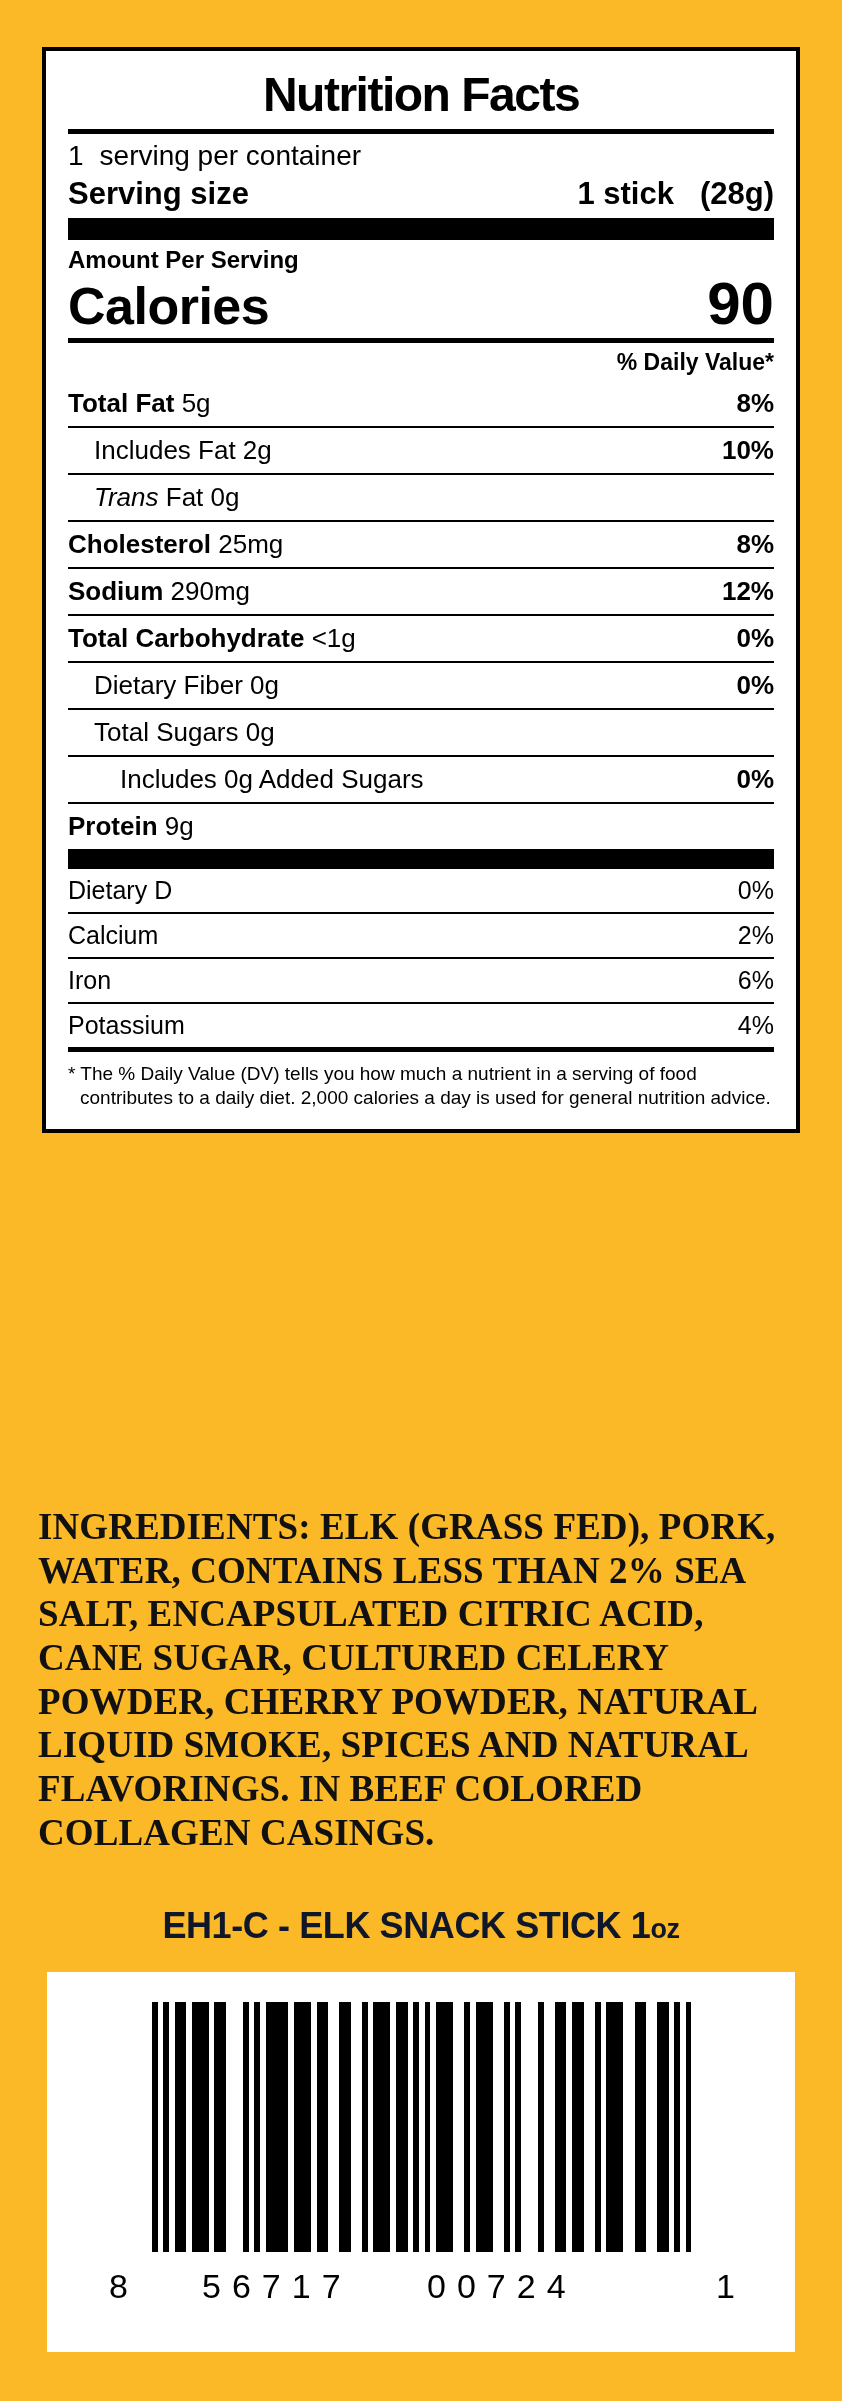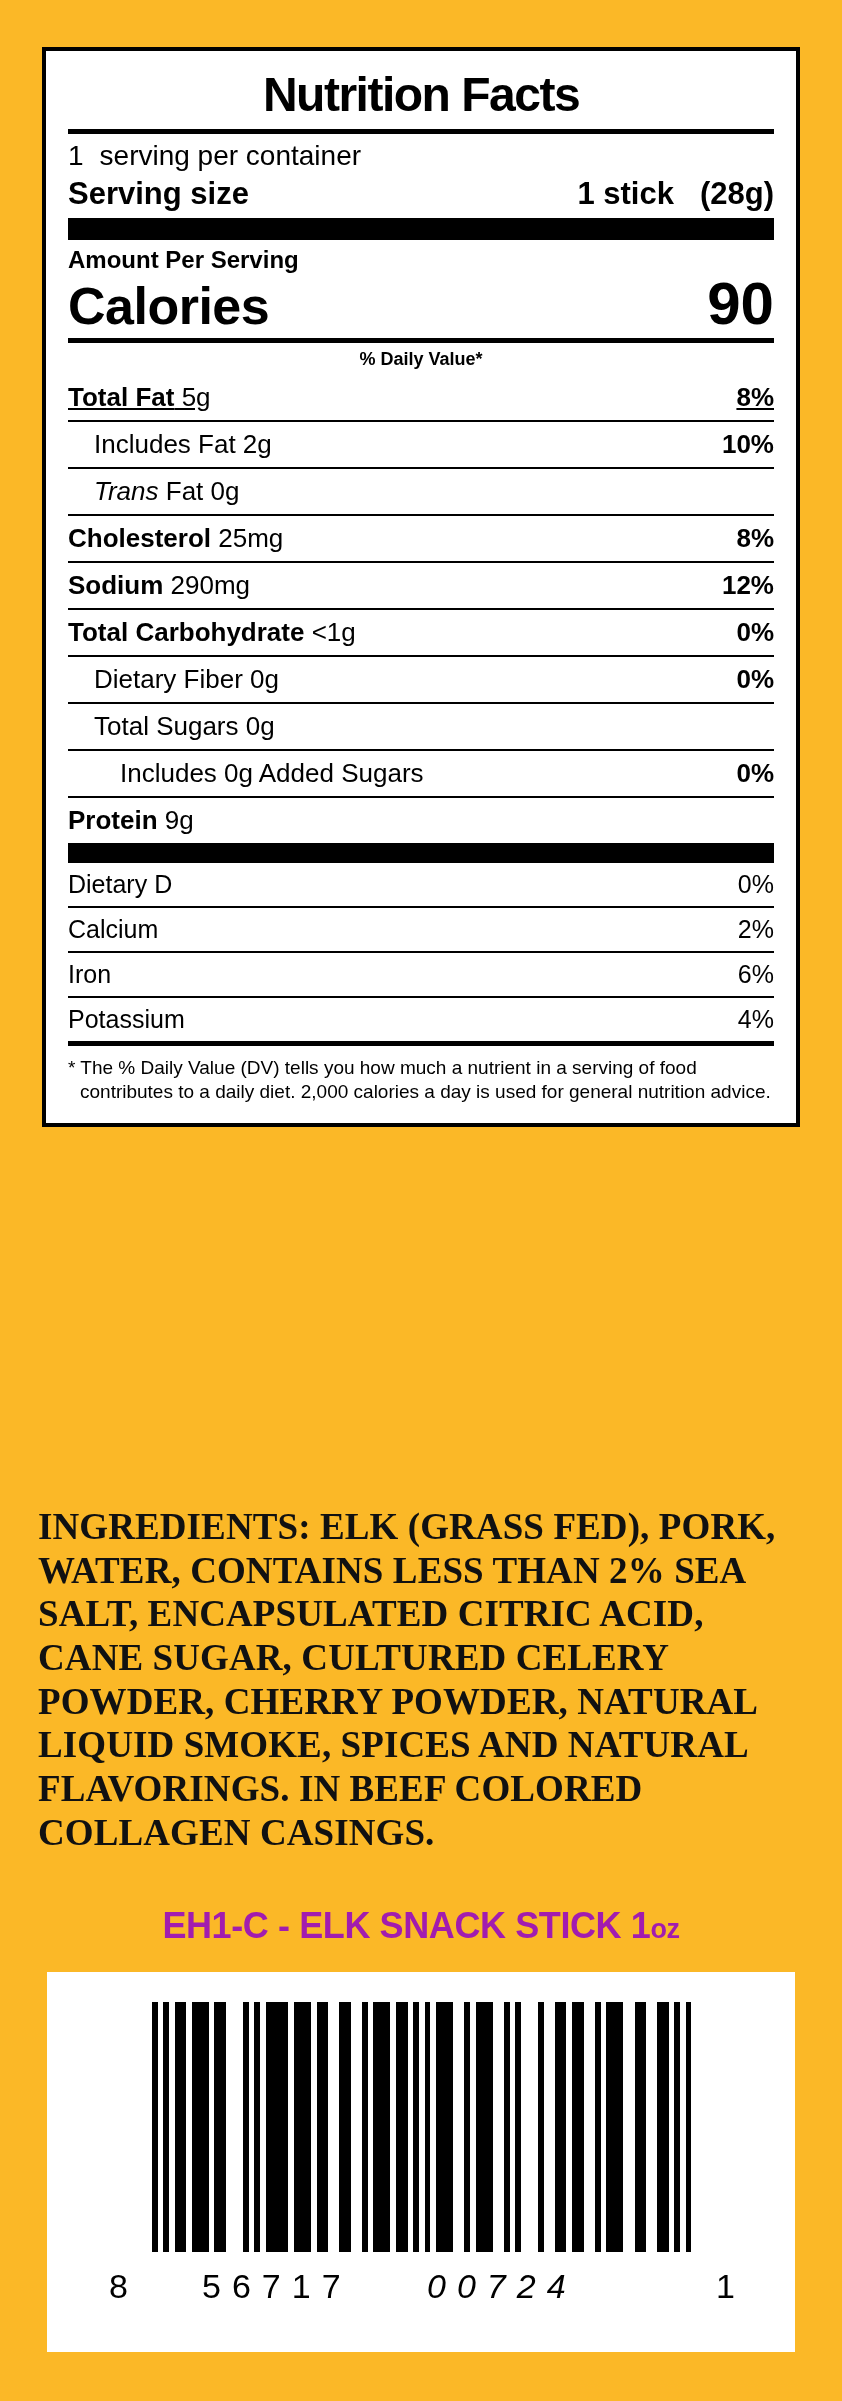--- a/index.html
+++ b/index.html
@@ -83,35 +83,35 @@
     letter-spacing: -0.5px;
     line-height: 1.05;
   }
   .calories-value {
     font-weight: 700;
     font-size: 60px;
     line-height: 1.0;
   }
 
   .dv-header {
-    text-align: center;
-    font-weight: 700;
-    font-size: 18px;
+    text-align: right;
+    font-weight: 700;
+    font-size: 23px;
     padding: 6px 0 5px 0;
   }
 
   .nf-row {
     display: flex;
     justify-content: space-between;
     align-items: baseline;
     font-size: 26px;
     padding: 7px 0 7px 0;
     border-top: 2px solid #000;
   }
-  .nf-row.first { border-top: none; text-decoration: underline; }
+  .nf-row.first { border-top: none; }
   .nf-row .label b { font-weight: 700; }
   .nf-row .pct { font-weight: 700; }
   .indent-1 { padding-left: 26px; }
   .indent-2 { padding-left: 52px; }
   .italic { font-style: italic; }
 
   .vit-row {
     display: flex;
     justify-content: space-between;
     align-items: baseline;
@@ -148,21 +148,21 @@
   .product-line {
     position: absolute;
     left: 0;
     top: 1905px;
     width: 842px;
     text-align: center;
     font-family: "Liberation Sans", sans-serif;
     font-weight: 700;
     font-size: 36px;
     letter-spacing: -0.4px;
-    color: #a21caf;
+    color: #0f172a;
   }
   .product-line .oz { font-size: 27px; }
 
   
   .barcode-box {
     position: absolute;
     left: 47px;
     top: 1972px;
     width: 748px;
     height: 380px;
@@ -185,21 +185,21 @@
     position: absolute;
     left: 0;
     top: 295px;
     width: 748px;
     font-family: "Liberation Sans", sans-serif;
     font-size: 34px;
     color: #000;
   }
   .barcode-digits .d-left { position: absolute; left: 62px; top: 0; }
   .barcode-digits .d-mid { position: absolute; left: 155px; top: 0; letter-spacing: 11px; }
-  .barcode-digits .d-mid2 { position: absolute; left: 380px; top: 0; letter-spacing: 11px; font-style: italic; }
+  .barcode-digits .d-mid2 { position: absolute; left: 380px; top: 0; letter-spacing: 11px; }
   .barcode-digits .d-right { position: absolute; right: 60px; top: 0; }
 </style>
 </head>
 <body style="background: rgb(251, 184, 39);">
 
 <div class="page">
 
   <div class="nf-panel">
 
     <div class="nf-title">Nutrition Facts</div>

